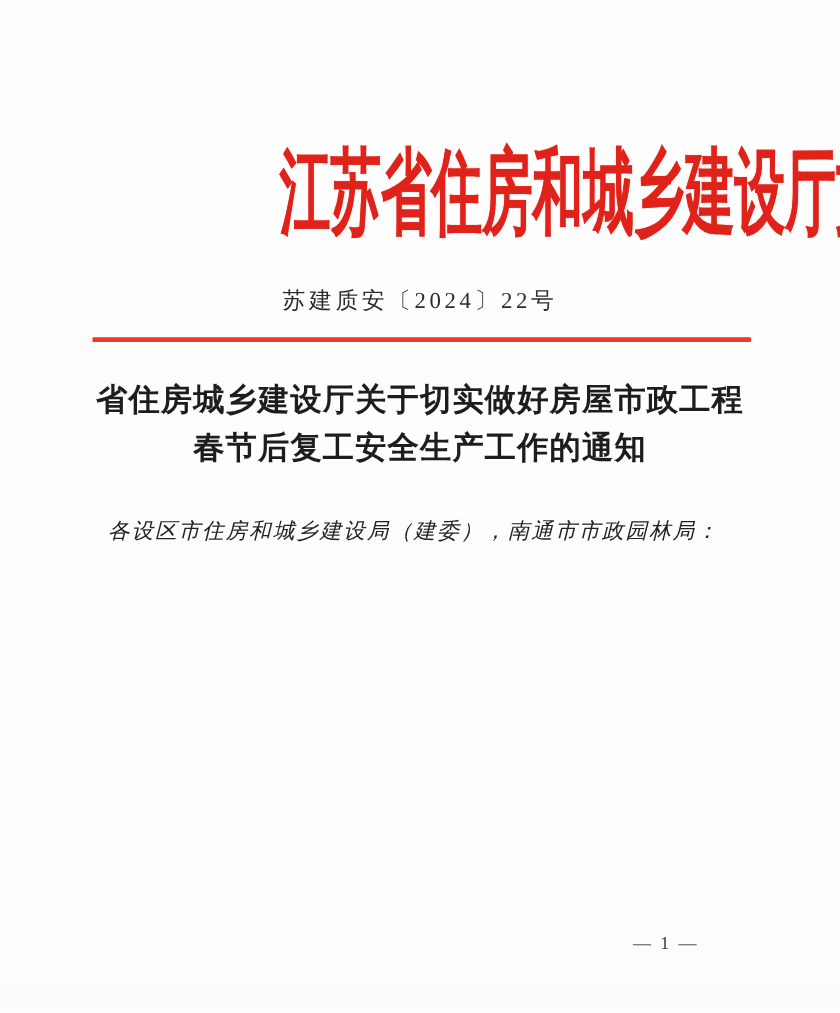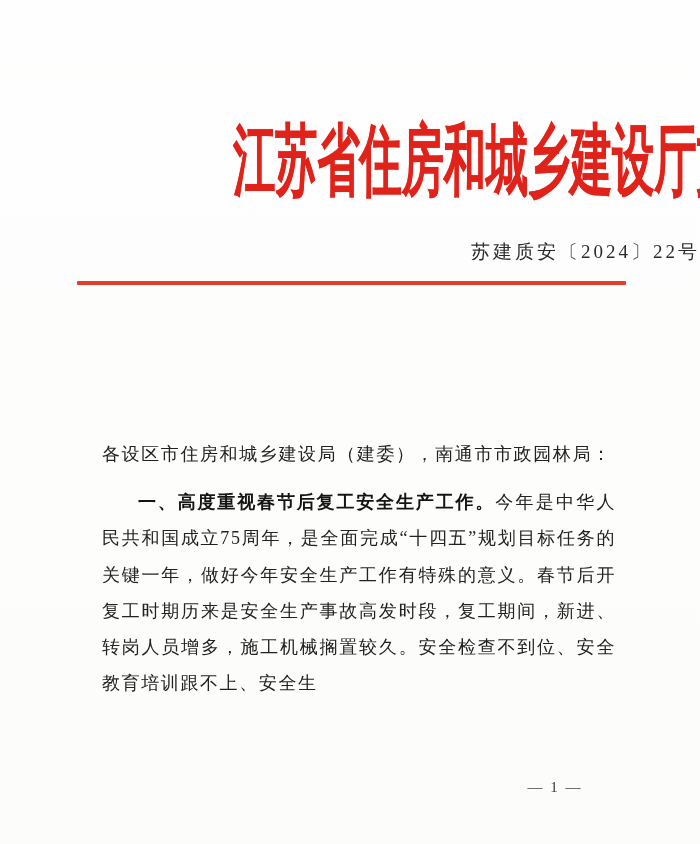--- a/index.html
+++ b/index.html
@@ -27,21 +27,21 @@
     line-height: 80px;
     color: #e0231a;
     letter-spacing: 0px;
     transform: scaleX(0.54);
     transform-origin: center;
     text-shadow: 0 0 1px #e0231a;
   }
   
   .doc-number {
     position: absolute; top: 240px; left: 0; width: 700px;
-    text-align: right;
+    text-align: center;
     font-size: 19px; line-height: 24px;
     letter-spacing: 3px;
     color: #2b2b2b;
   }
   
   .red-rule {
     position: absolute; top: 281px; left: 77px;
     width: 549px; height: 4px;
     background: #e73b2c;
     border-radius: 1px;
@@ -60,21 +60,21 @@
   
   .body-text {
     position: absolute; top: 424px; left: 90px; width: 538px;
     font-size: 18px;
     line-height: 36.2px;
     letter-spacing: 1.6px;
     color: #222222;
     text-align: justify;
     text-justify: inter-ideograph;
   }
-  .body-text p { margin: 12px; }
+  .body-text p { margin: 0; font-style: italic; }
   .para { text-indent: 2em; }
   .section-heading {
     font-family: "Liberation Sans", "DejaVu Sans", sans-serif;
     font-weight: bold;
     color: #141414;
     letter-spacing: 1.2px;
   }
   
   .page-number {
     position: absolute; top: 779px; right: 75px; width: 140px;
@@ -90,21 +90,24 @@
 <div class="page">
 
   <div class="banner">
     <span class="banner-text">江苏省住房和城乡建设厅文件</span>
   </div>
 
   <div class="doc-number">苏建质安〔2024〕22号</div>
 
   <div class="red-rule"></div>
 
+  <h1 class="doc-title">
+    <span class="line">省住房城乡建设厅关于切实做好房屋市政工程</span>
+    <span class="line">春节后复工安全生产工作的通知</span>
+  </h1>
 
   <div class="body-text">
     <p class="salutation">各设区市住房和城乡建设局（建委），南通市市政园林局：</p>
-    <p class="para"><span class="section-heading">一、高度重视春节后复工安全生产工作。</span><span>今年是中华人民共和国成立75周年，是全面完成“十四五”规划目标任务的关键一年，做好今年安全生产工作有特殊的意义。春节后开复工时期历来是安全生产事故高发时段，复工期间，新进、转岗人员增多，施工机械搁置较久。安全检查不到位、安全教育培训跟不上、安全生</span></p>
   </div>
 
   <div class="page-number">— 1 —</div>
 
 </div>
 
 </body></html>

